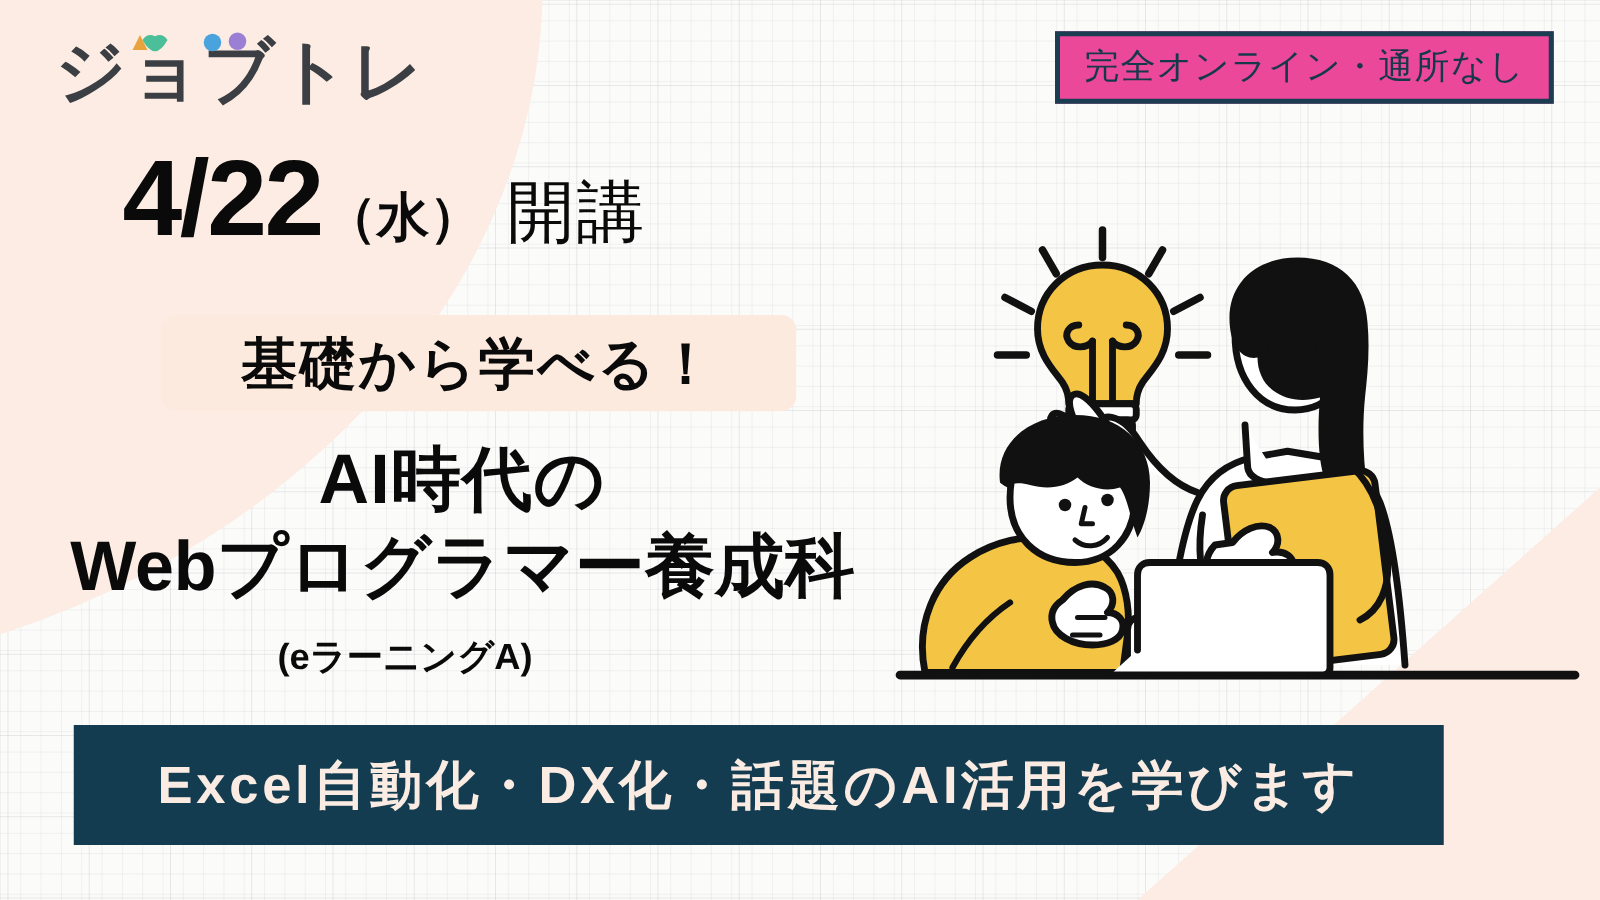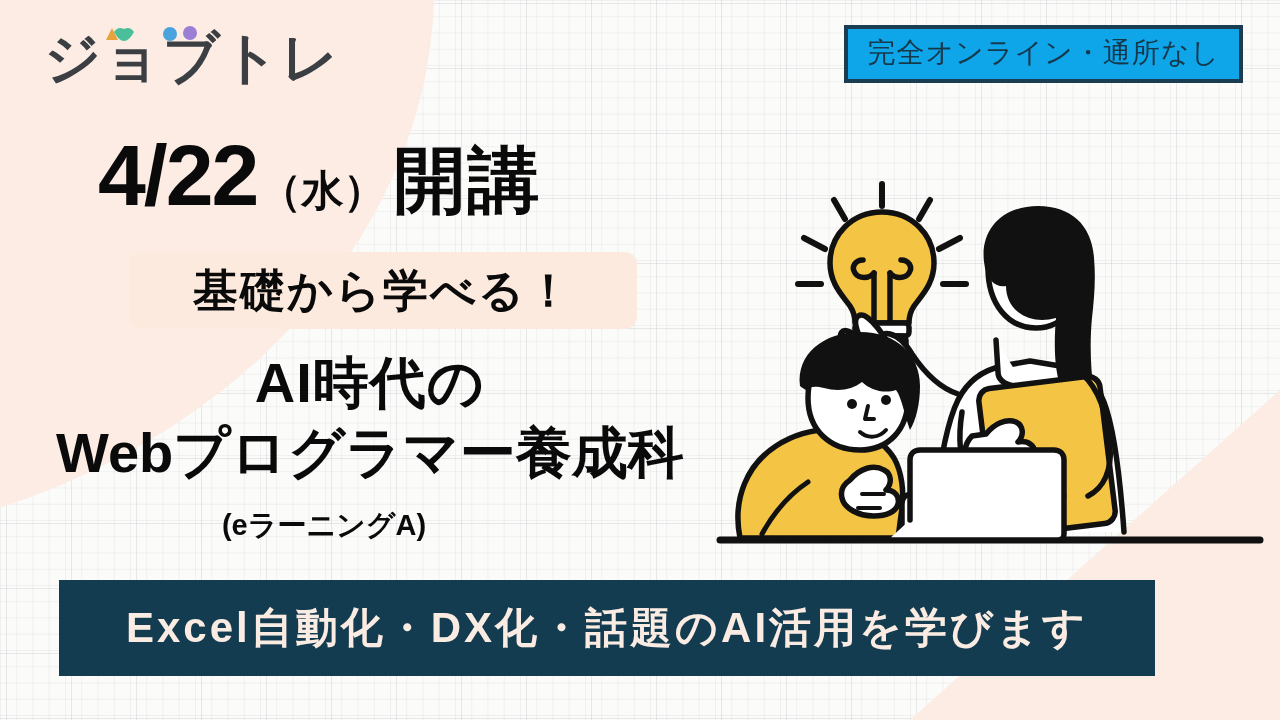--- a/index.html
+++ b/index.html
@@ -53,39 +53,39 @@
   .logo-text {
     font-family:"DejaVu Sans","Liberation Sans",sans-serif;
     font-size:56px; font-weight:700; color:#3b3f44;
     letter-spacing:2px; line-height:1;
   }
   .logo-dots { position:absolute; left:56px; top:-6px; width:120px; height:22px; }
 
   
   .badge {
     position:absolute; right:37px; top:25px;
-    border:4px solid #1b3d51; background:#0ea5e9;
+    border:4px solid #1b3d51; background:#ec4899;
     padding:8px 19px 10px;
   }
   .badge-text {
     font-size:28px; font-weight:500; color:#16384b;
     letter-spacing:1px; line-height:1.15; white-space:nowrap;
   }
 
   
   .date-row {
-    position:absolute; left:98px; top:132px;
+    position:absolute; left:98px; top:116px;
     display:flex; align-items:baseline; color:#0a0a0a;
     white-space:nowrap;
   }
   .date-main {
     font-size:86px; font-weight:800; letter-spacing:-2px; line-height:1;
   }
   .date-dow { font-size:42px; font-weight:600; margin-left:2px; }
-  .date-start { font-size:72px; font-weight:700; margin-left:8px; letter-spacing:2px; }
+  .date-start { font-size:54px; font-weight:400; margin-left:20px; letter-spacing:2px; }
 
   
   .highlight-band {
     position:absolute; left:129px; top:252px;
     width:508px; height:77px; background:#fceade;
     border-radius:12px; display:flex; align-items:center; justify-content:center;
   }
   .highlight-text {
     font-size:45px; font-weight:700; color:#0a0a0a;
     letter-spacing:2px; white-space:nowrap;

